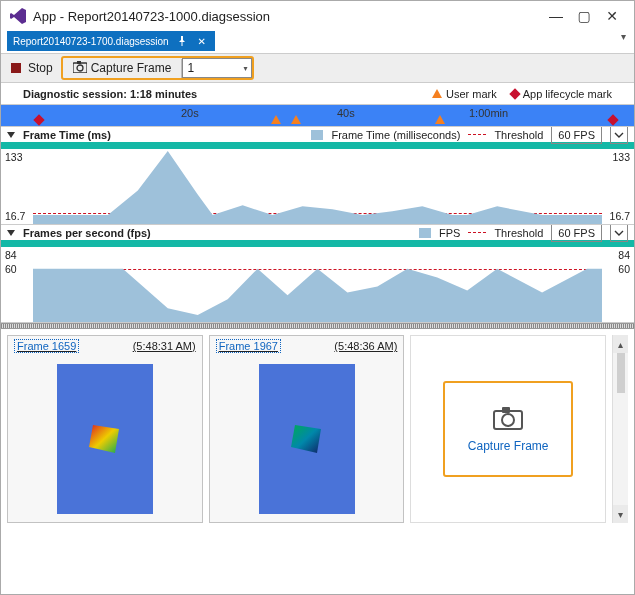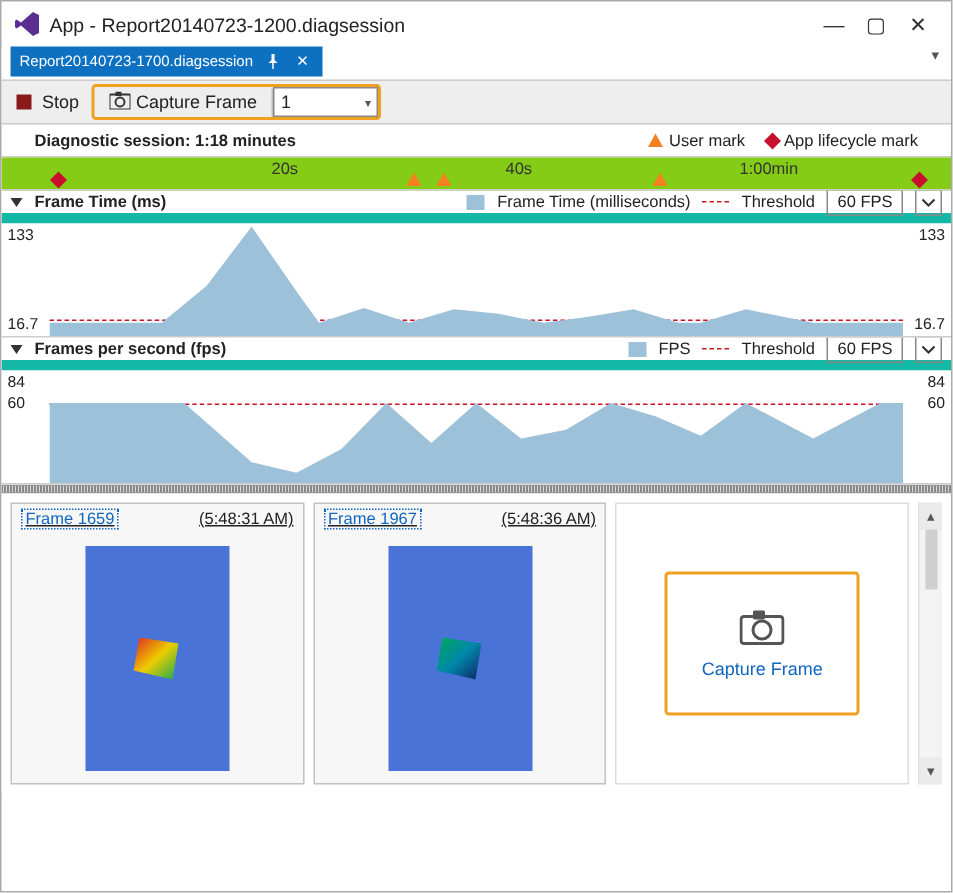--- a/index.html
+++ b/index.html
@@ -20,21 +20,21 @@
 .tb-btn { display: flex; align-items: center; gap: 4px; padding: 2px 10px; border-right: 1px solid #bbb; }
 .tb-label { padding: 2px 10px; }
 .tb-input { width: 70px; height: 20px; border: 1px solid #888; background: #fff; padding: 0 4px; display: flex; align-items: center; justify-content: space-between; }
 .tb-input .chev { font-size: 8px; color: #555; }
 .session-row { height: 22px; display: flex; align-items: center; padding: 0 22px; border-bottom: 1px solid #ccc; }
 .session-row .lbl { font-weight: bold; font-size: 11px; }
 .session-row .legend { margin-left: auto; display: flex; gap: 14px; font-size: 11px; }
 .leg-item { display: flex; align-items: center; gap: 4px; }
 .tri-orange { width: 0; height: 0; border-left: 5px solid transparent; border-right: 5px solid transparent; border-bottom: 9px solid #f58020; }
 .dia-red { width: 8px; height: 8px; background: #c8102e; transform: rotate(45deg); }
-.ruler { height: 22px; position: relative; border-bottom: 1px solid #ccc; background: #84cc16; }
+.ruler { height: 22px; position: relative; border-bottom: 1px solid #ccc; background: #3b82f6; }
 .ruler .ticklab { position: absolute; top: 2px; font-size: 11px; color: #333; }
 .ruler .mark-tri { position: absolute; top: 10px; width: 0; height: 0; border-left: 5px solid transparent; border-right: 5px solid transparent; border-bottom: 9px solid #f58020; }
 .ruler .mark-dia { position: absolute; top: 11px; width: 8px; height: 8px; background: #c8102e; transform: rotate(45deg); }
 .chart-hdr { height: 22px; border-bottom: 7px solid #14b8a6; display: flex; align-items: center; padding: 0 6px; gap: 8px; background: #fff; }
 .chart-hdr .coll { width: 0; height: 0; border-left: 4px solid transparent; border-right: 4px solid transparent; border-top: 6px solid #333; }
 .chart-hdr .name { font-weight: bold; font-size: 11px; }
 .chart-hdr .legend-right { margin-left: auto; display: flex; align-items: center; gap: 8px; font-size: 11px; }
 .swatch { width: 12px; height: 10px; background: #9ec1da; display: inline-block; }
 .thresh-dash { width: 18px; border-top: 1px dashed #c12; display: inline-block; }
 .fps-box { border: 1px solid #888; height: 18px; padding: 0 6px; display: flex; align-items: center; }
@@ -60,21 +60,21 @@
 </style>
 </head>
 <body>
 
 <div class="titlebar">
   <span class="vs-logo">
     <svg viewBox="0 0 18 18">
         <path d="M13 1 L17 3 V15 L13 17 L5 10 L2 12 L1 11 V7 L2 6 L5 8 Z" fill="#5c2d91"></path>
       </svg>
   </span>
-  <span class="title">App - Report20140723-1200.diagsession</span>
+  <span class="title">App - Report20140723-1000.diagsession</span>
   <span class="spacer"></span>
   <span class="winbtn">—</span>
   <span class="winbtn">▢</span>
   <span class="winbtn">✕</span>
 </div>
 
 <div class="doctab-row">
   <div class="doctab">
     <span>Report20140723-1700.diagsession</span>
     <span class="pin">
@@ -124,21 +124,21 @@
   </div>
 </div>
 
 <div class="ruler">
   <span class="mark-dia" style="left:34px"></span>
   <span class="ticklab" style="left:180px">20s</span>
   <span class="mark-tri" style="left:270px"></span>
   <span class="mark-tri" style="left:290px"></span>
   <span class="ticklab" style="left:336px">40s</span>
   <span class="mark-tri" style="left:434px"></span>
-  <span class="ticklab" style="left:492px">1:00min</span>
+  <span class="ticklab" style="left:468px">1:00min</span>
   <span class="mark-dia" style="left:608px"></span>
 </div>
 
 <div class="chart-hdr">
   <span class="coll"></span>
   <span class="name">Frame Time (ms)</span>
   <div class="legend-right">
     <span class="swatch"></span>
     <span>Frame Time (milliseconds)</span>
     <span class="thresh-dash"></span>

